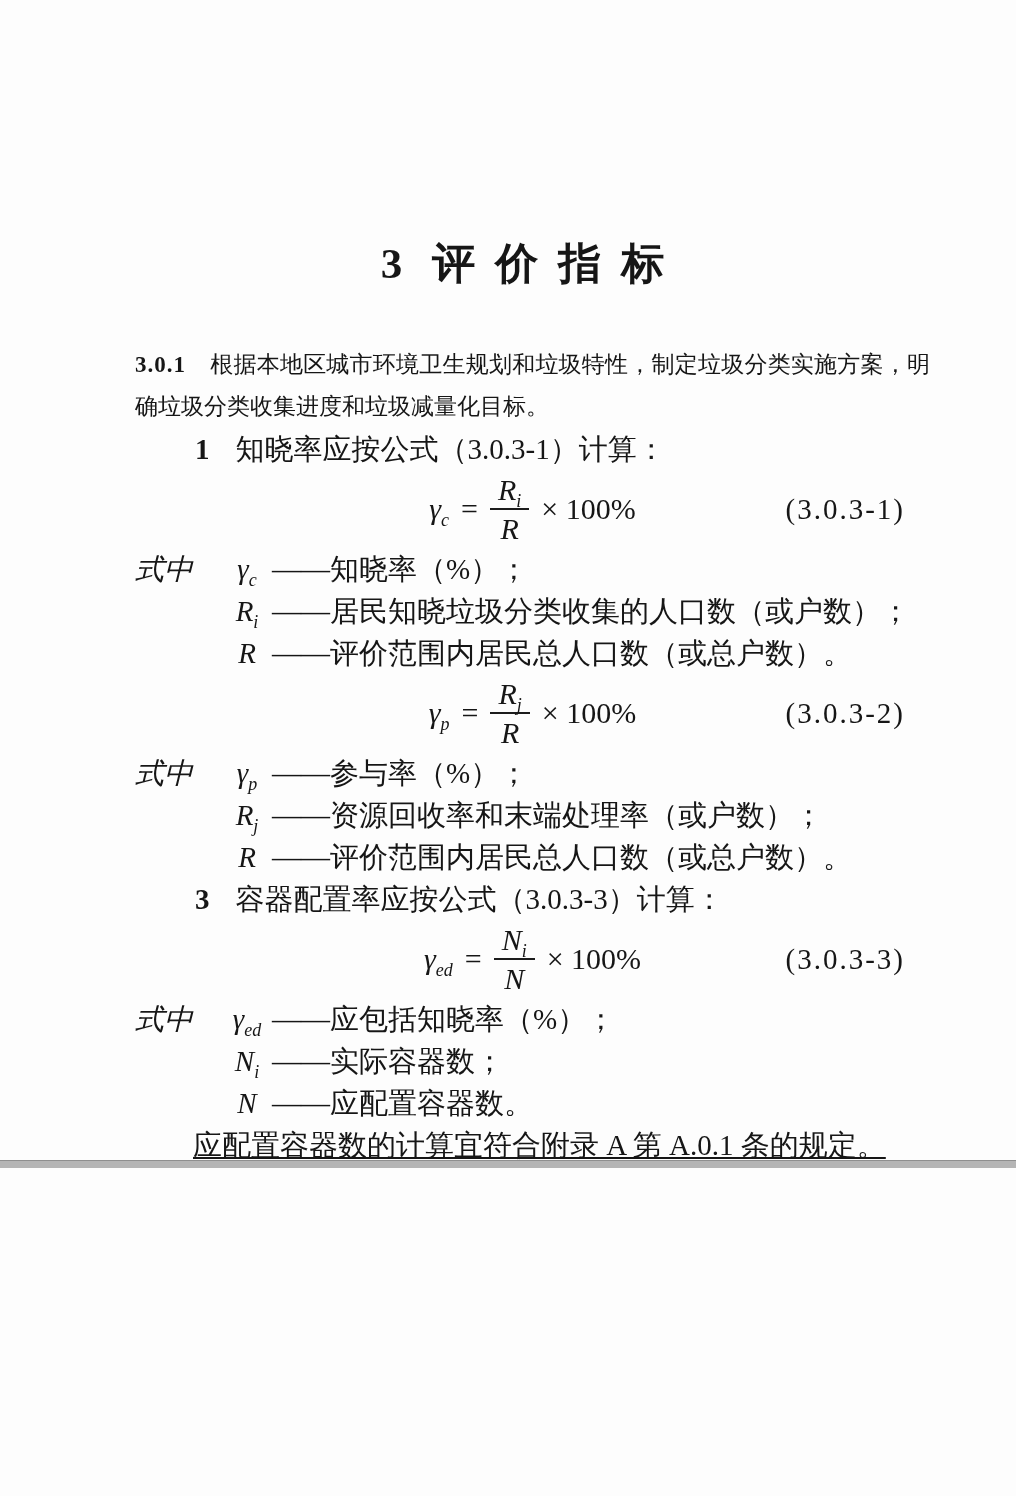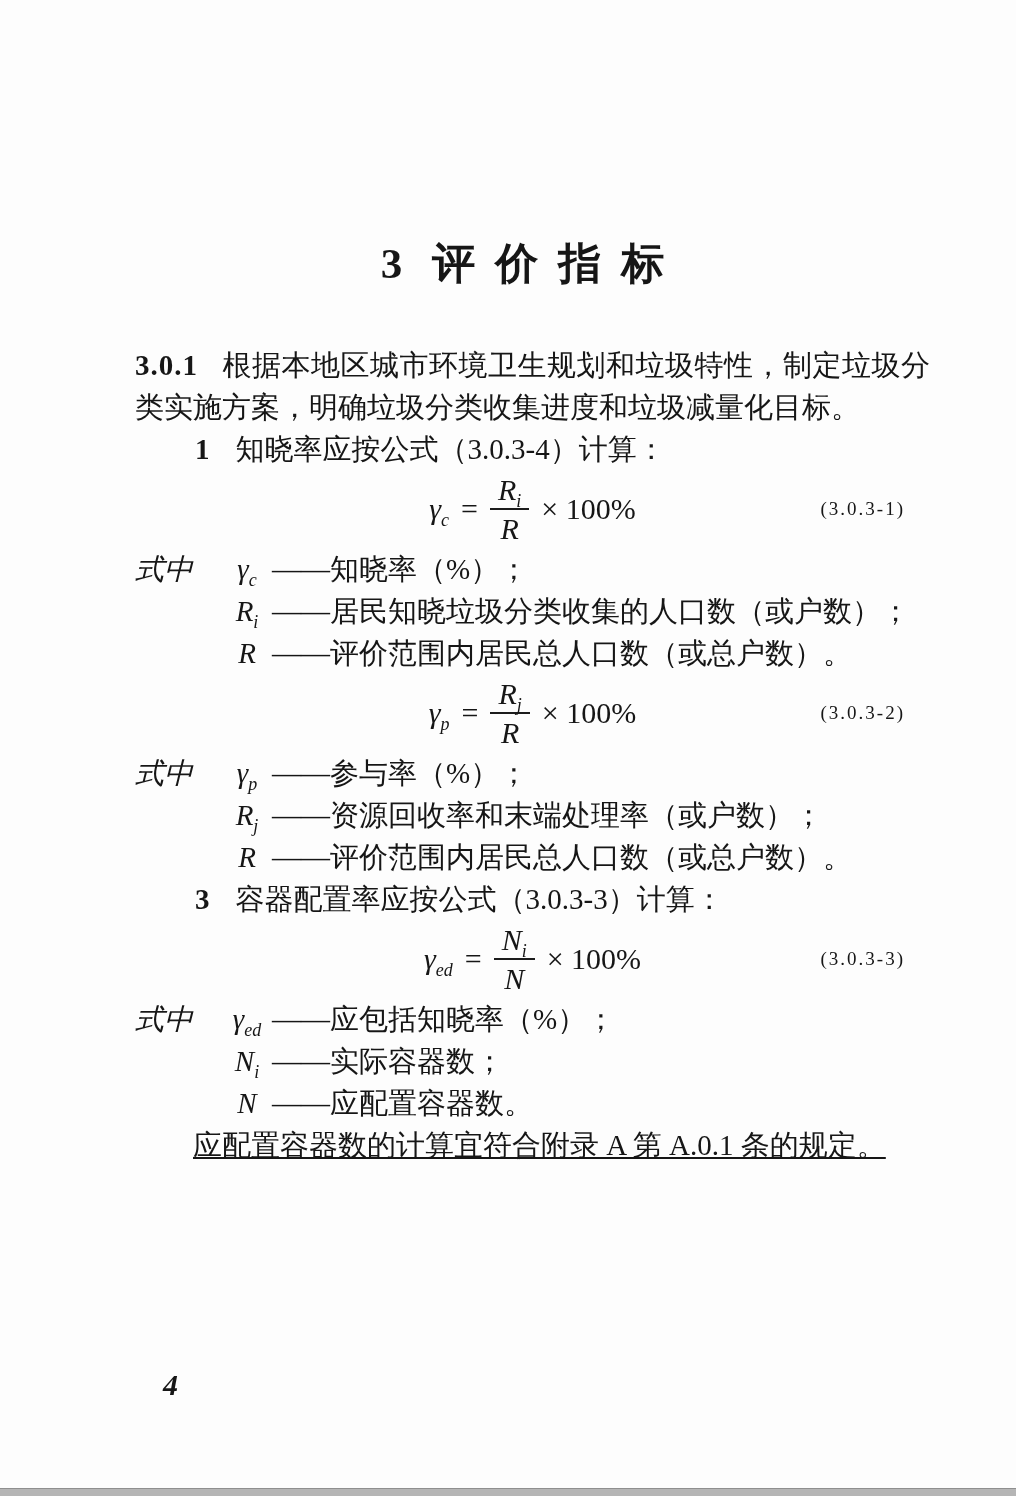--- a/index.html
+++ b/index.html
@@ -5,39 +5,39 @@
   * { margin: 0; padding: 0; box-sizing: border-box; }
   html, body { width: 1016px; height: 1496px; }
   body {
     font-family: "Liberation Serif", "DejaVu Serif", serif;
     background: #fdfdfd;
     color: #161616;
   }
   .page {
     position: relative;
     width: 1016px;
-    height: 1496px;
+    height: 1168px;
     background: #fdfdfd;
     padding: 238px 86px 12px 135px;
     overflow: hidden;
   }
   
   .doc-title {
     text-align: center;
     font-size: 43px;
     font-weight: bold;
     line-height: 52px;
     margin-bottom: 54px;
     white-space: nowrap;
   }
   .doc-title .t-num { margin-right: 30px; }
   .doc-title .t-text { letter-spacing: 20px; }
   
   .clause {
-    font-size: 29px;
+    font-size: 23px;
     line-height: 42px;
     text-align: justify;
   }
   .clause b.cnum { font-weight: bold; margin-right: 24px; letter-spacing: 1px; }
   .item {
     font-size: 29px;
     line-height: 42px;
     padding-left: 60px;
   }
   .item b.inum { font-weight: bold; margin-right: 26px; }
@@ -70,21 +70,21 @@
     padding: 0 8px 3px 8px;
     border-bottom: 2px solid #1c1c1c;
   }
   .frac .den { padding-top: 3px; }
   .fmul { margin-left: 12px; }
   .formula-label {
     position: absolute;
     right: 25px;
     top: 50%;
     transform: translateY(-50%);
-    font-size: 19px;
+    font-size: 29px;
     letter-spacing: 2px;
   }
   
   .where-line {
     display: flex;
     font-size: 29px;
     line-height: 42px;
     align-items: baseline;
   }
   .where-prefix { width: 87px; flex: 0 0 87px; font-style: italic; }
@@ -123,21 +123,21 @@
 <body>
 
 <div class="page">
 
   <h1 class="doc-title"><span class="t-num">3</span><span class="t-text">评价指标</span></h1>
 
   <p class="clause"><b class="cnum">3.0.1</b><span>根据本地区城市环境卫生规划和垃圾特性，制定垃圾分类实施方案，明确垃圾分类收集进度和垃圾减量化目标。</span></p>
 
 
 
-  <p class="item"><b class="inum">1</b><span>知晓率应按公式（3.0.3-4）计算：</span></p>
+  <p class="item"><b class="inum">1</b><span>知晓率应按公式（3.0.3-1）计算：</span></p>
 
   <div class="formula-row">
     <span class="fvar"><span>γ</span><sub>c</sub></span>
     <span class="feq">=</span>
     <span class="frac">
       <span class="num fvar"><span>R</span><sub>i</sub></span>
       <span class="den fvar">R</span>
     </span>
     <span class="fmul">× 100%</span>
     <span class="formula-label">(3.0.3-1)</span>

